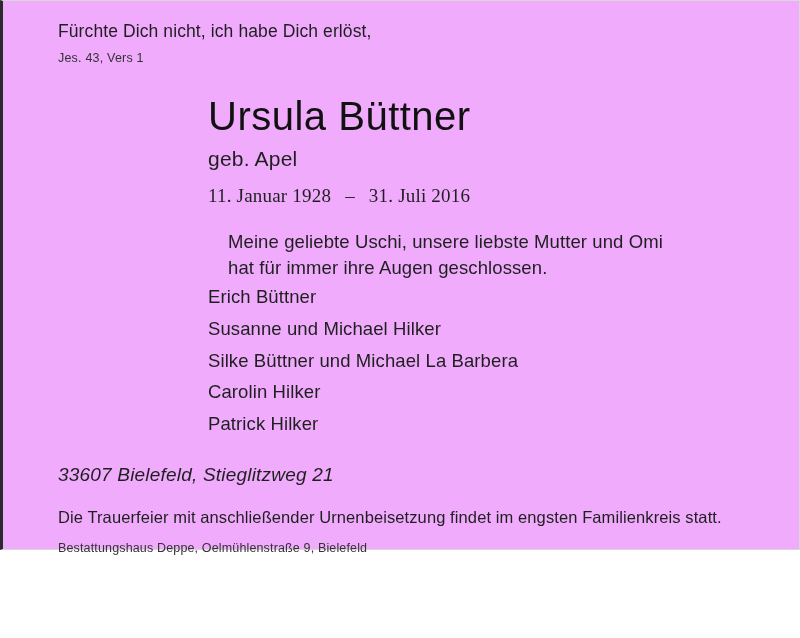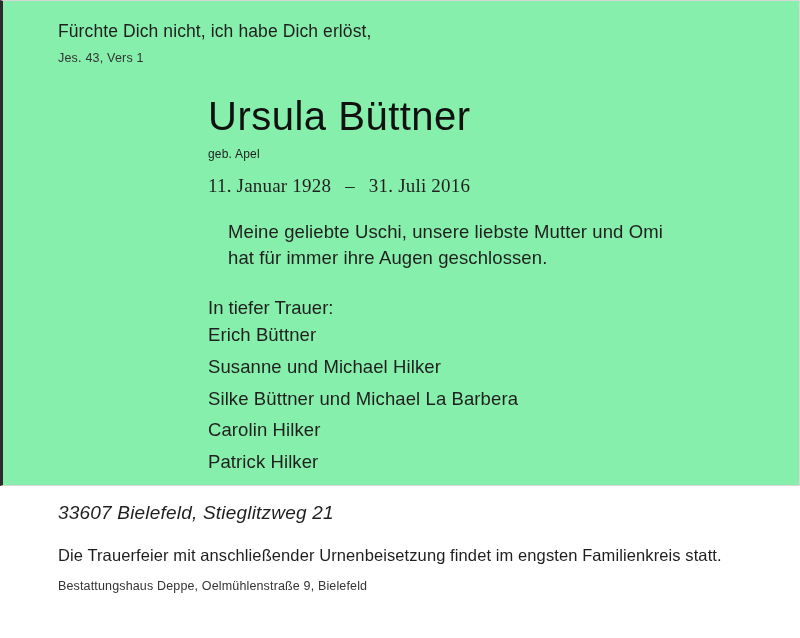--- a/index.html
+++ b/index.html
@@ -10,22 +10,22 @@
   body {
     width: 800px;
     height: 638px;
     font-family: "Liberation Sans", sans-serif;
     color: #1a1a1a;
     overflow: hidden;
   }
   .page {
     position: relative;
     width: 800px;
-    height: 486px;
-    background: #86efac;
+    height: 550px;
+    background: #f0abfc;
     box-sizing: border-box;
     border-left: 3px solid #2b2b2b;
     border-top: 1px solid #d8d8d8;
     border-right: 1px solid #d8d8d8;
     border-bottom: 1px solid #d8d8d8;
   }
   .inner {
     position: absolute;
     left: 0;
     top: 0;
@@ -58,21 +58,21 @@
   }
   .name {
     font-size: 40px;
     font-weight: 400;
     letter-spacing: 0.5px;
     line-height: 1.1;
     color: #111111;
     white-space: nowrap;
   }
   .born-name {
-    font-size: 12px;
+    font-size: 21px;
     margin-top: 9px;
     color: #1f1f1f;
     letter-spacing: 0.2px;
   }
   .dates {
     font-size: 19px;
     margin-top: 14px;
     color: #1f1f1f;
     white-space: nowrap;
     letter-spacing: 0.2px;
@@ -145,21 +145,20 @@
 
       <div class="dates">
         <span>11. Januar 1928</span><span class="dash">–</span><span>31. Juli 2016</span>
       </div>
 
       <div class="message">
         <div class="m-line">Meine geliebte Uschi, unsere liebste Mutter und Omi</div>
         <div class="m-line">hat für immer ihre Augen geschlossen.</div>
       </div>
 
-      <div class="mourn-label">In tiefer Trauer:</div>
 
       <div class="mourners">
         <div class="mourner">Erich Büttner</div>
         <div class="mourner">Susanne und Michael Hilker</div>
         <div class="mourner">Silke Büttner und Michael La Barbera</div>
         <div class="mourner">Carolin Hilker</div>
         <div class="mourner">Patrick Hilker</div>
       </div>
     </div>
 

